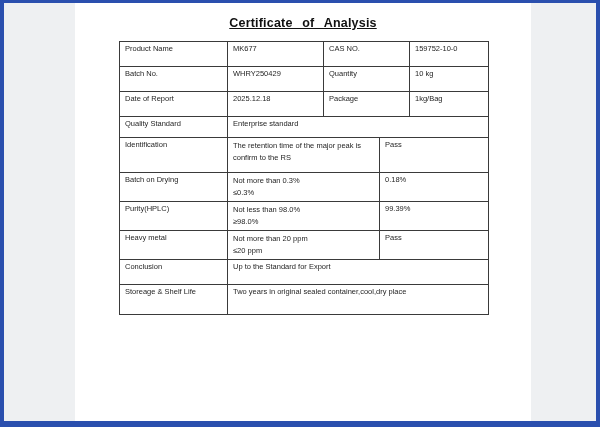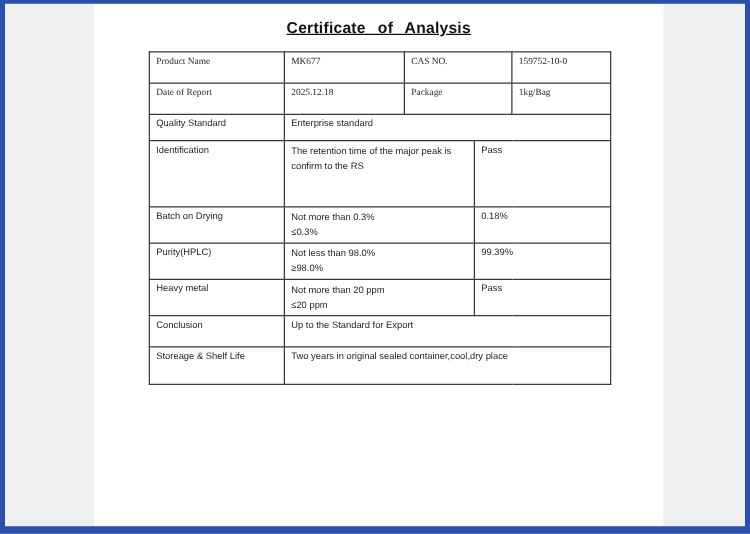--- a/index.html
+++ b/index.html
@@ -61,25 +61,25 @@
     line-height:10px;
     padding:2px 5px;
     vertical-align:top;
     overflow:hidden;
   }
   td.lbl{vertical-align:top;padding-top:3px;}
   td.val{vertical-align:middle;}
   td.hdr{font-weight:bold;padding-top:3px;}
   td.spec div{line-height:12px;}
   td.result{vertical-align:middle;}
-  tr.r-info{height:25px;font-family:Liberation Serif, serif;}
+  tr.r-info{height:25px;}
   tr.r-quality{height:21px;}
   tr.r-header{height:25px;}
   tr.r-spec{height:25px;}
-  tr.r-ident{height:53px;}
+  tr.r-ident{height:35px;}
   tr.r-footer{height:25px;}
   tr.r-storage{height:30px;}
 </style>
 </head>
 <body>
 
 <div class="frame">
   <div class="margin-band left"></div>
   <div class="margin-band right"></div>
 
@@ -96,20 +96,26 @@
           <col style="width:30px">
           <col style="width:79px">
       </colgroup>
       <tbody>
 
         <tr class="r-info">
           <td class="lbl">Product Name</td>
           <td class="val">MK677</td>
           <td class="lbl" colspan="2">CAS NO.</td>
           <td class="val">159752-10-0</td>
+        </tr>
+        <tr class="r-info">
+          <td class="lbl">Batch No.</td>
+          <td class="val">WHRY250429</td>
+          <td class="lbl" colspan="2">Quantity</td>
+          <td class="val">10 kg</td>
         </tr>
         <tr class="r-info">
           <td class="lbl">Date of Report</td>
           <td class="val">2025.12.18</td>
           <td class="lbl" colspan="2">Package</td>
           <td class="val">1kg/Bag</td>
         </tr>
 
         <tr class="r-quality">
           <td class="lbl">Quality Standard</td>

